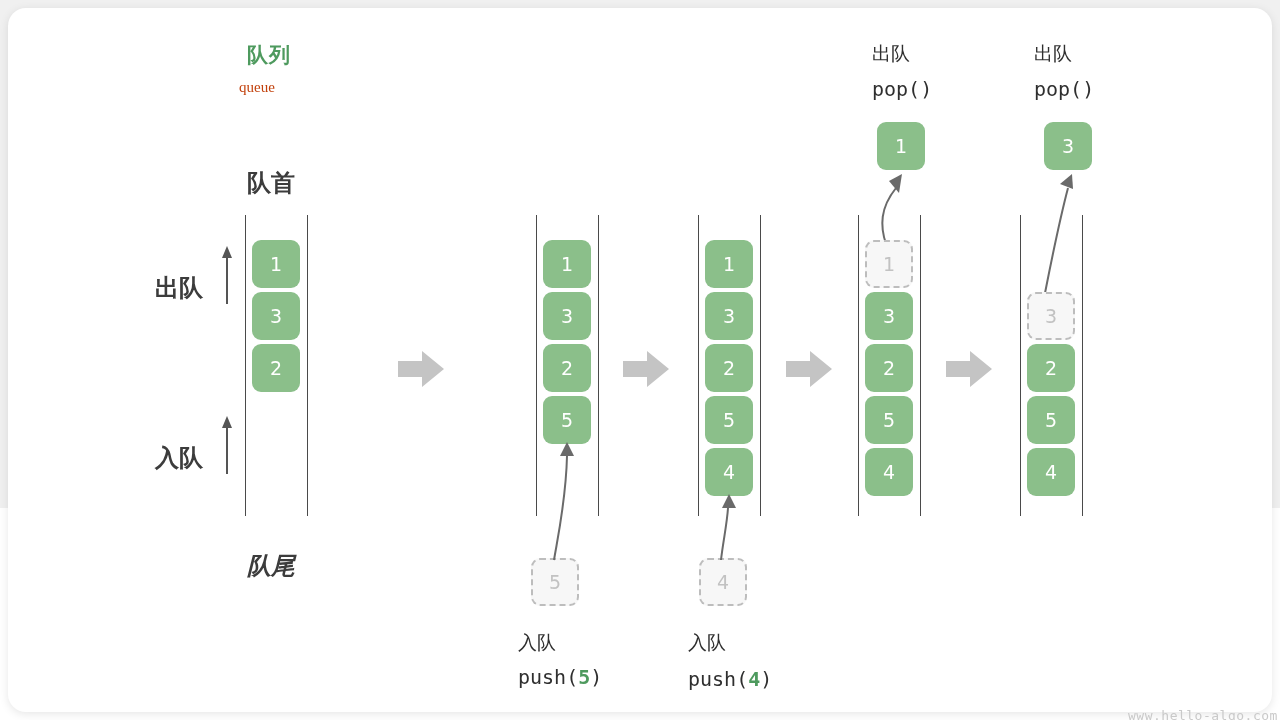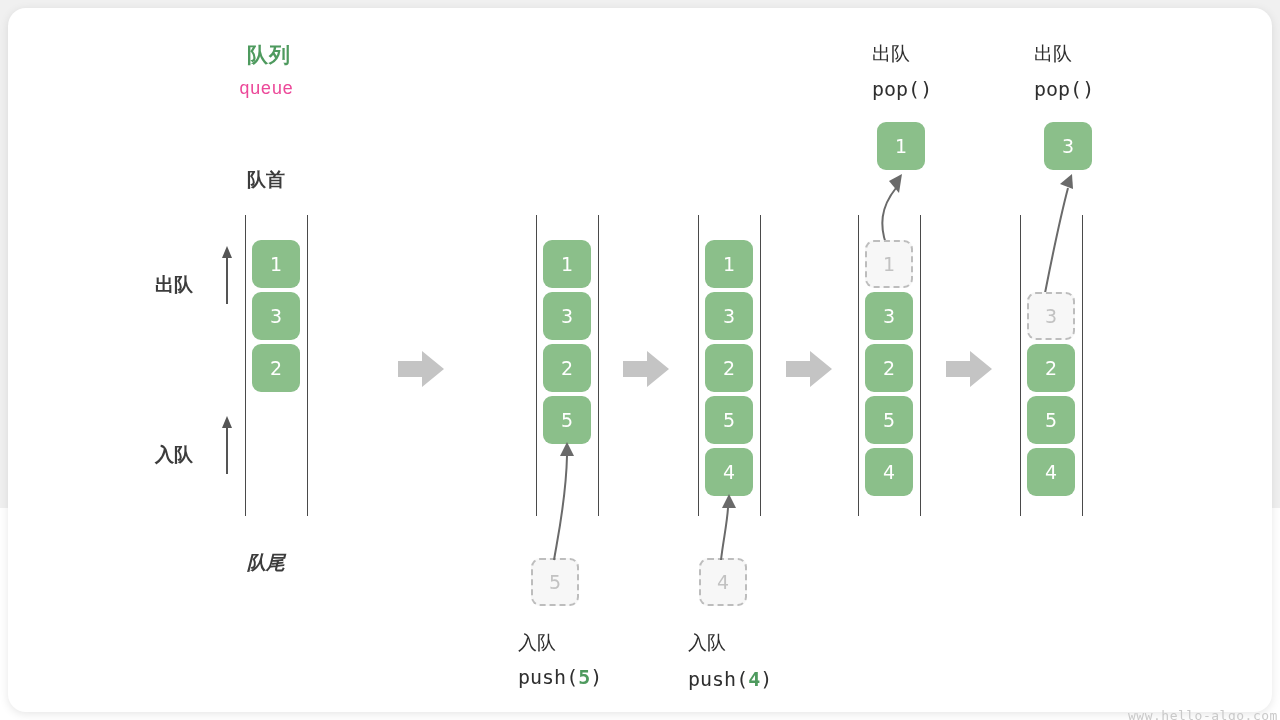--- a/index.html
+++ b/index.html
@@ -34,29 +34,29 @@
   
   .title-cn {
     font-family: "DejaVu Sans", sans-serif;
     font-weight: bold;
     font-size: 21px;
     color: #4e9a5e;
     letter-spacing: 1px;
     white-space: nowrap;
   }
   .title-en {
-    font-family: Liberation Mono, monospace;
-    font-size: 18px;
-    color: #ec4899;
+    font-family: Liberation Serif, serif;
+    font-size: 15px;
+    color: #c2410c;
     white-space: nowrap;
   }
   .label-bold {
     font-family: "DejaVu Sans", sans-serif;
     font-weight: bold;
-    font-size: 19px;
+    font-size: 24px;
     color: #3c3c3c;
     white-space: nowrap;
   }
   .op-cn {
     font-family: "DejaVu Sans", sans-serif;
     font-size: 19px;
     color: #2f2f2f;
     white-space: nowrap;
   }
   .op-code {

